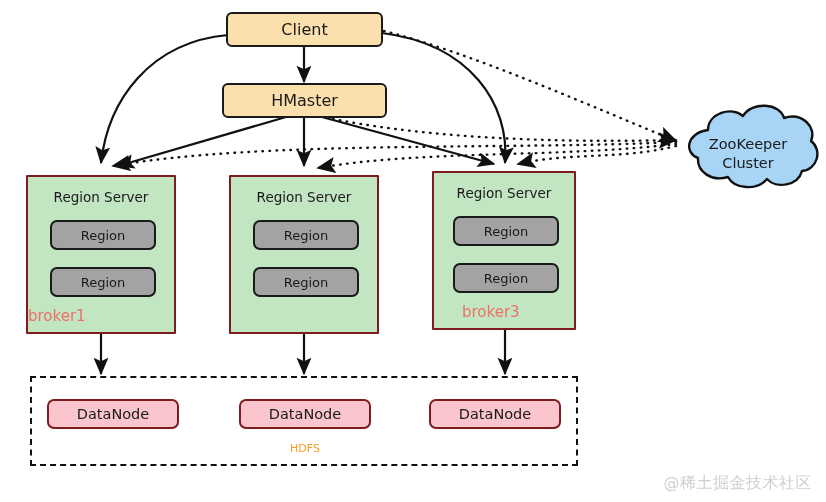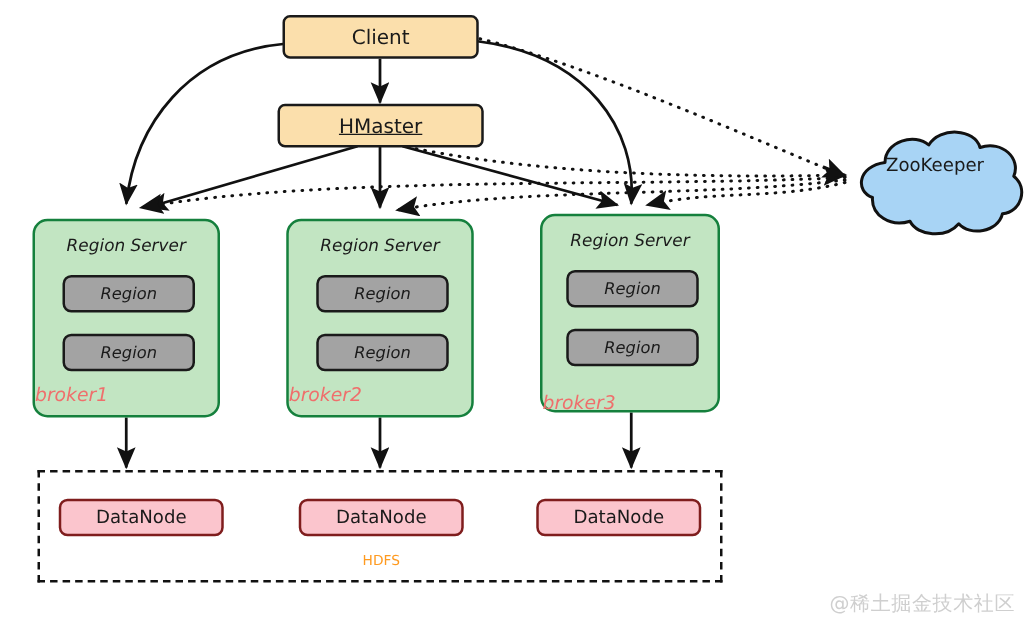--- a/index.html
+++ b/index.html
@@ -38,24 +38,23 @@
     text-align: right;
     z-index: 4;
   }
   .node-orange {
     background: #fbdfac;
   }
   .rs-box {
     position: absolute;
     box-sizing: border-box;
     background: #c2e5c2;
-    border: 2px solid #15803d;
-    border-radius: 12px;
+    border: 2px solid #7f1d1d;
+    border-radius: 1px;
     z-index: 3;
-    font-style: italic;
   }
   .rs-title {
     position: absolute;
     left: 0;
     right: 0;
     text-align: center;
     font-size: 13.5px;
     color: #1a1a1a;
   }
   .region-box {
@@ -106,21 +105,21 @@
     z-index: 4;
   }
   .zk-wrap {
     position: absolute;
     z-index: 4;
   }
   .zk-text {
     position: absolute;
     left: 0;
     right: 0;
-    top: 24px;
+    top: 35px;
     text-align: center;
     font-size: 14.5px;
     line-height: 1.32;
     color: #1a1a1a;
     z-index: 5;
   }
   .watermark {
     position: absolute;
     right: 14px;
     bottom: 8px;
@@ -169,60 +168,60 @@
 
     <path d="M101,334 L101,374" fill="none" stroke="#111111" stroke-width="2.2" marker-end="url(#ah)"></path>
     <path d="M304,334 L304,374" fill="none" stroke="#111111" stroke-width="2.2" marker-end="url(#ah)"></path>
     <path d="M505,330 L505,374" fill="none" stroke="#111111" stroke-width="2.2" marker-end="url(#ah)"></path>
   </svg>
 
   <div class="node node-orange" style="left:226px; top:12px; width:157px; height:35px;">
     <span>Client</span>
   </div>
 
-  <div class="node node-orange" style="left:222px; top:83px; width:165px; height:35px;text-decoration:underline;">
+  <div class="node node-orange" style="left:222px; top:83px; width:165px; height:35px;">
     <span>HMaster</span>
   </div>
 
   <div class="zk-wrap" style="left:672px; top:100px; width:152px; height:92px;">
     <svg width="152" height="92" viewBox="0 0 152 92" xmlns="http://www.w3.org/2000/svg">
       <path d="M36,30
                C36,13 60,6 71,16
                C80,1 108,3 112,18
                C130,12 145,27 139,41
                C151,50 145,70 130,71
                C126,86 104,89 95,79
                C85,91 62,89 56,77
                C40,82 25,72 26,58
                C12,53 14,33 36,30 Z" fill="#a8d4f5" stroke="#111111" stroke-width="2.4" stroke-linejoin="round"></path>
     </svg>
     <div class="zk-text">
       <div>ZooKeeper</div>
+      <div>Cluster</div>
     </div>
   </div>
 
   <div class="rs-box" style="left:26px; top:175px; width:150px; height:159px;">
     <div class="rs-title" style="top:12px;">Region Server</div>
     <div class="region-box" style="left:22px; top:43px; width:106px; height:30px;">Region</div>
     <div class="region-box" style="left:22px; top:90px; width:106px; height:30px;">Region</div>
     <div class="broker-label" style="top:130px;">broker1</div>
   </div>
 
   <div class="rs-box" style="left:229px; top:175px; width:150px; height:159px;">
     <div class="rs-title" style="top:12px;">Region Server</div>
     <div class="region-box" style="left:22px; top:43px; width:106px; height:30px;">Region</div>
     <div class="region-box" style="left:22px; top:90px; width:106px; height:30px;">Region</div>
-    <div class="broker-label" style="top:130px;">broker2</div>
   </div>
 
   <div class="rs-box" style="left:432px; top:171px; width:144px; height:159px;">
     <div class="rs-title" style="top:12px;">Region Server</div>
     <div class="region-box" style="left:19px; top:43px; width:106px; height:30px;">Region</div>
     <div class="region-box" style="left:19px; top:90px; width:106px; height:30px;">Region</div>
-    <div class="broker-label" style="top:140px;">broker3</div>
+    <div class="broker-label" style="top:130px;margin-left:28px;">broker3</div>
   </div>
 
   <div class="hdfs-frame" style="left:30px; top:376px; width:548px; height:90px;"></div>
 
   <div class="datanode" style="left:47px; top:399px; width:132px; height:30px;">DataNode</div>
   <div class="datanode" style="left:239px; top:399px; width:132px; height:30px;">DataNode</div>
   <div class="datanode" style="left:429px; top:399px; width:132px; height:30px;">DataNode</div>
 
   <div class="hdfs-label" style="left:239px; top:442px; width:132px;">HDFS</div>
 

